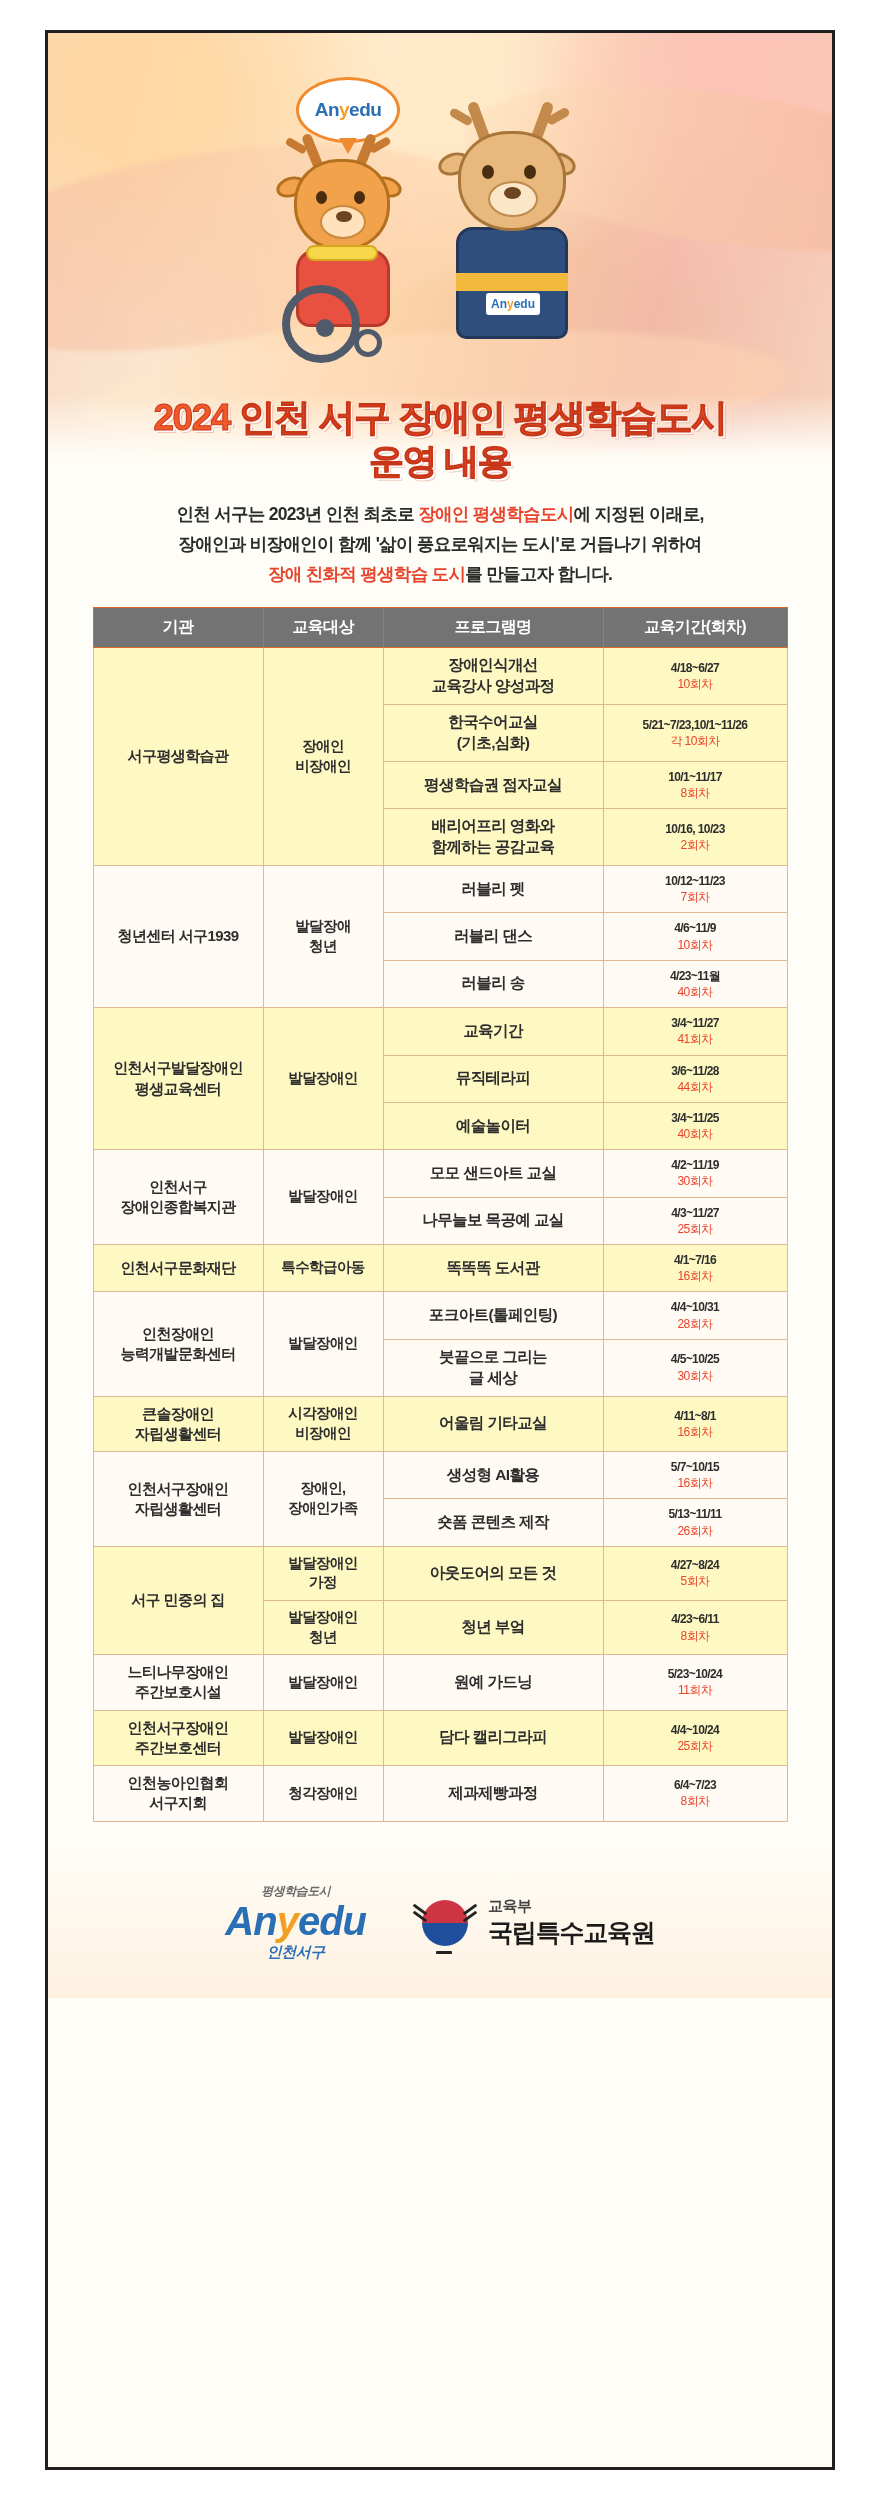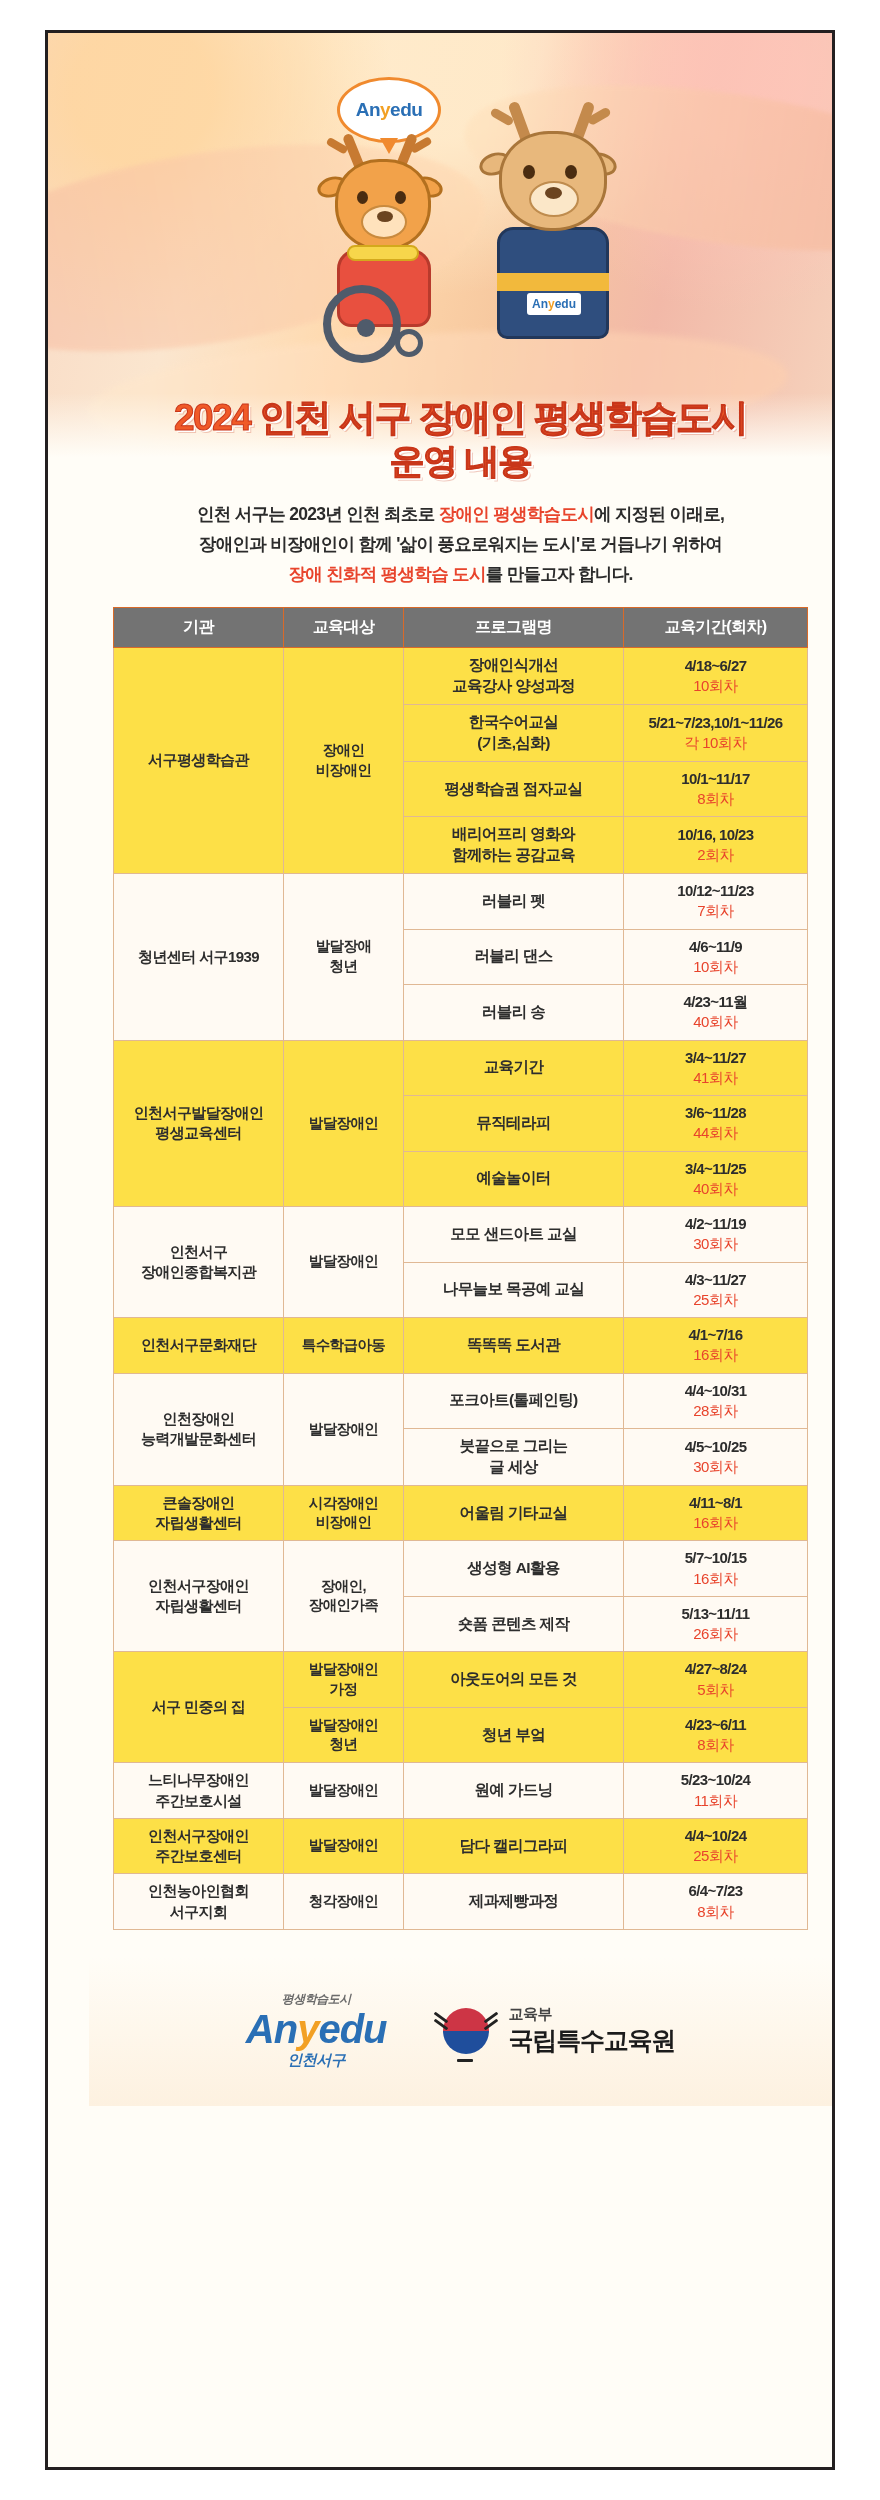--- a/index.html
+++ b/index.html
@@ -18,21 +18,20 @@
     justify-content: center;
   }
   .poster {
     position: relative;
     width: 790px;
     height: 2440px;
     margin-top: 30px;
     border: 3px solid #231f20;
     background: #fffdf7;
     overflow: hidden;
-    padding-left: 41px;
   }
   
   .topbg {
     position: absolute;
     top: 0; left: 0; right: 0;
     height: 430px;
     background:
       radial-gradient(circle at 12% 14%, rgba(255,214,158,0.85) 0 9%, rgba(255,214,158,0) 32%),
       radial-gradient(circle at 88% 10%, rgba(255,198,186,0.8) 0 8%, rgba(255,198,186,0) 30%),
       radial-gradient(circle at 50% 0%, rgba(255,236,205,0.9) 0 18%, rgba(255,236,205,0) 45%),
@@ -185,26 +184,26 @@
   }
   table.prog td {
     border: 1px solid #e0b894;
     padding: 7px 4px;
     text-align: center;
     vertical-align: middle;
     line-height: 1.35;
     font-weight: bold;
     color: #2d2d2d;
   }
-  table.prog tbody tr.shade td { background: #fde047; margin-left: 12px; }
+  table.prog tbody tr.shade td { background: #fef9c3; margin-left: 12px; }
   table.prog tbody tr.plain td { background: #fffaf3; }
   td.org { font-size: 15px; }
   td.target { font-size: 14.5px; }
   td.prog-name { font-size: 15.5px; }
-  td.period { font-size: 15px; color: #2d2d2d; }
+  td.period { font-size: 12px; color: #2d2d2d; }
   td.period .cnt { display: block; color: #e8442c; font-weight: normal; }
 
   
   .footer {
     margin-top: 26px;
     height: 150px;
     display: flex;
     align-items: center;
     justify-content: center;
     gap: 48px;

